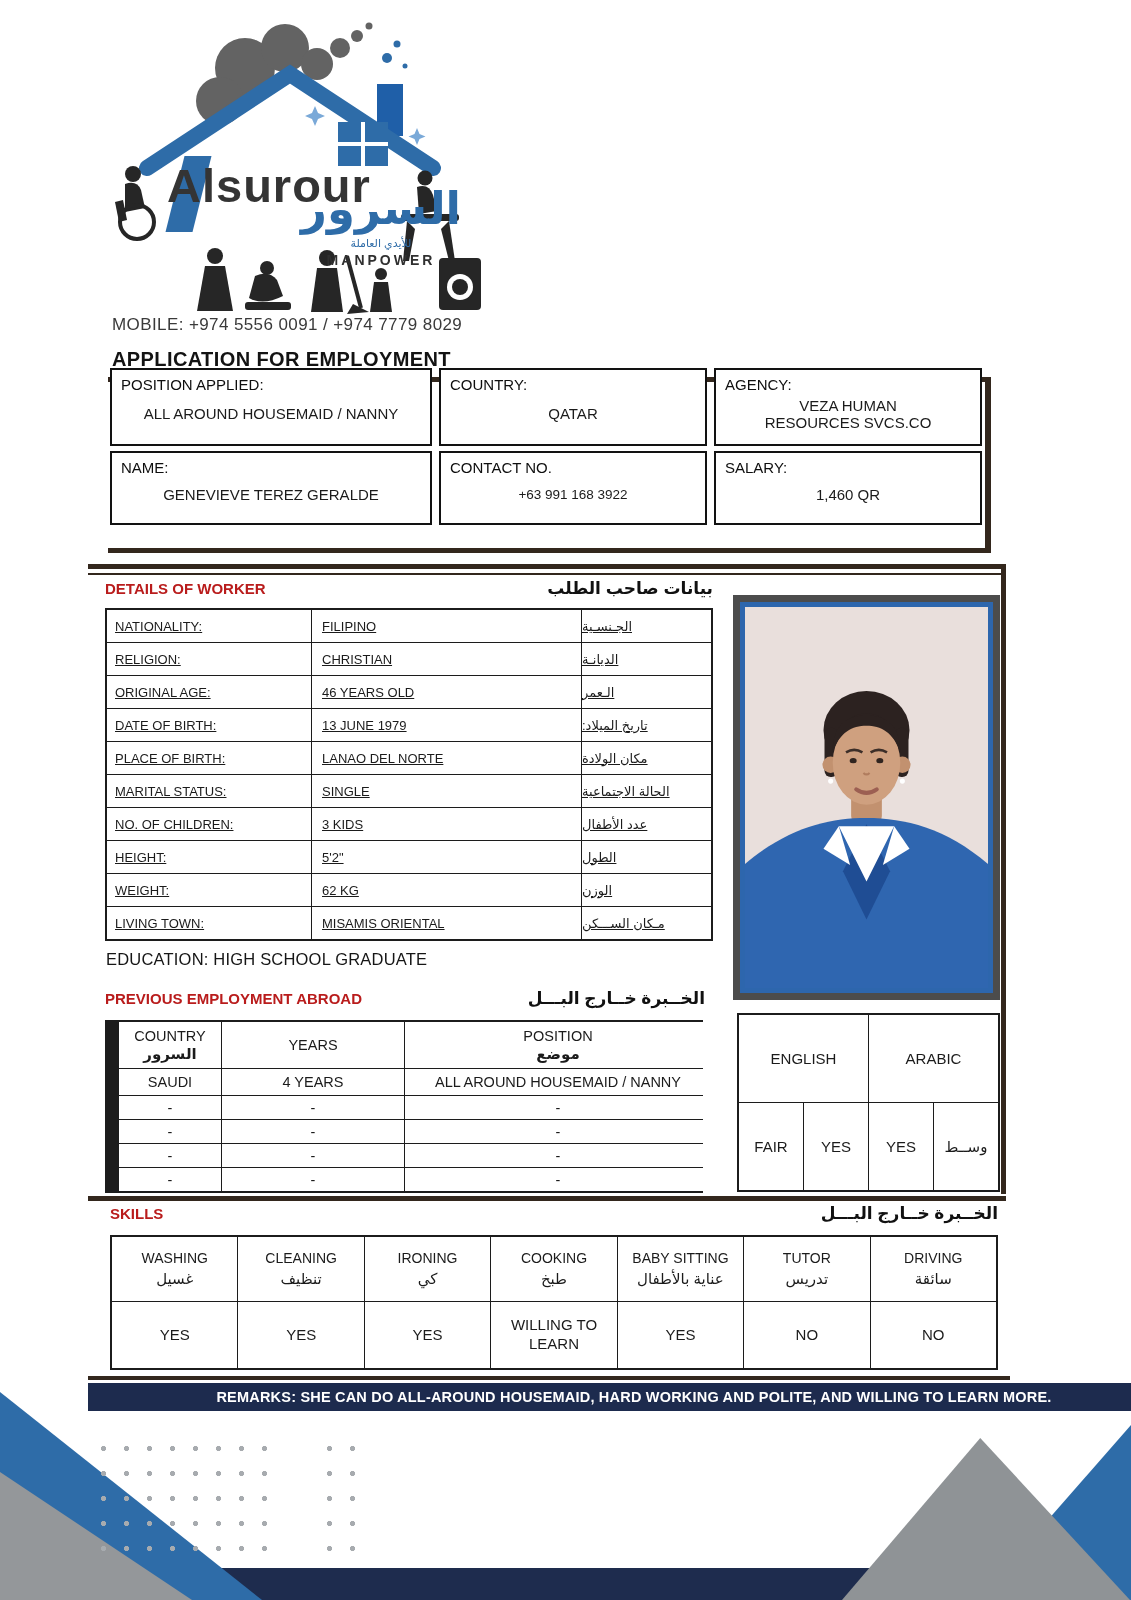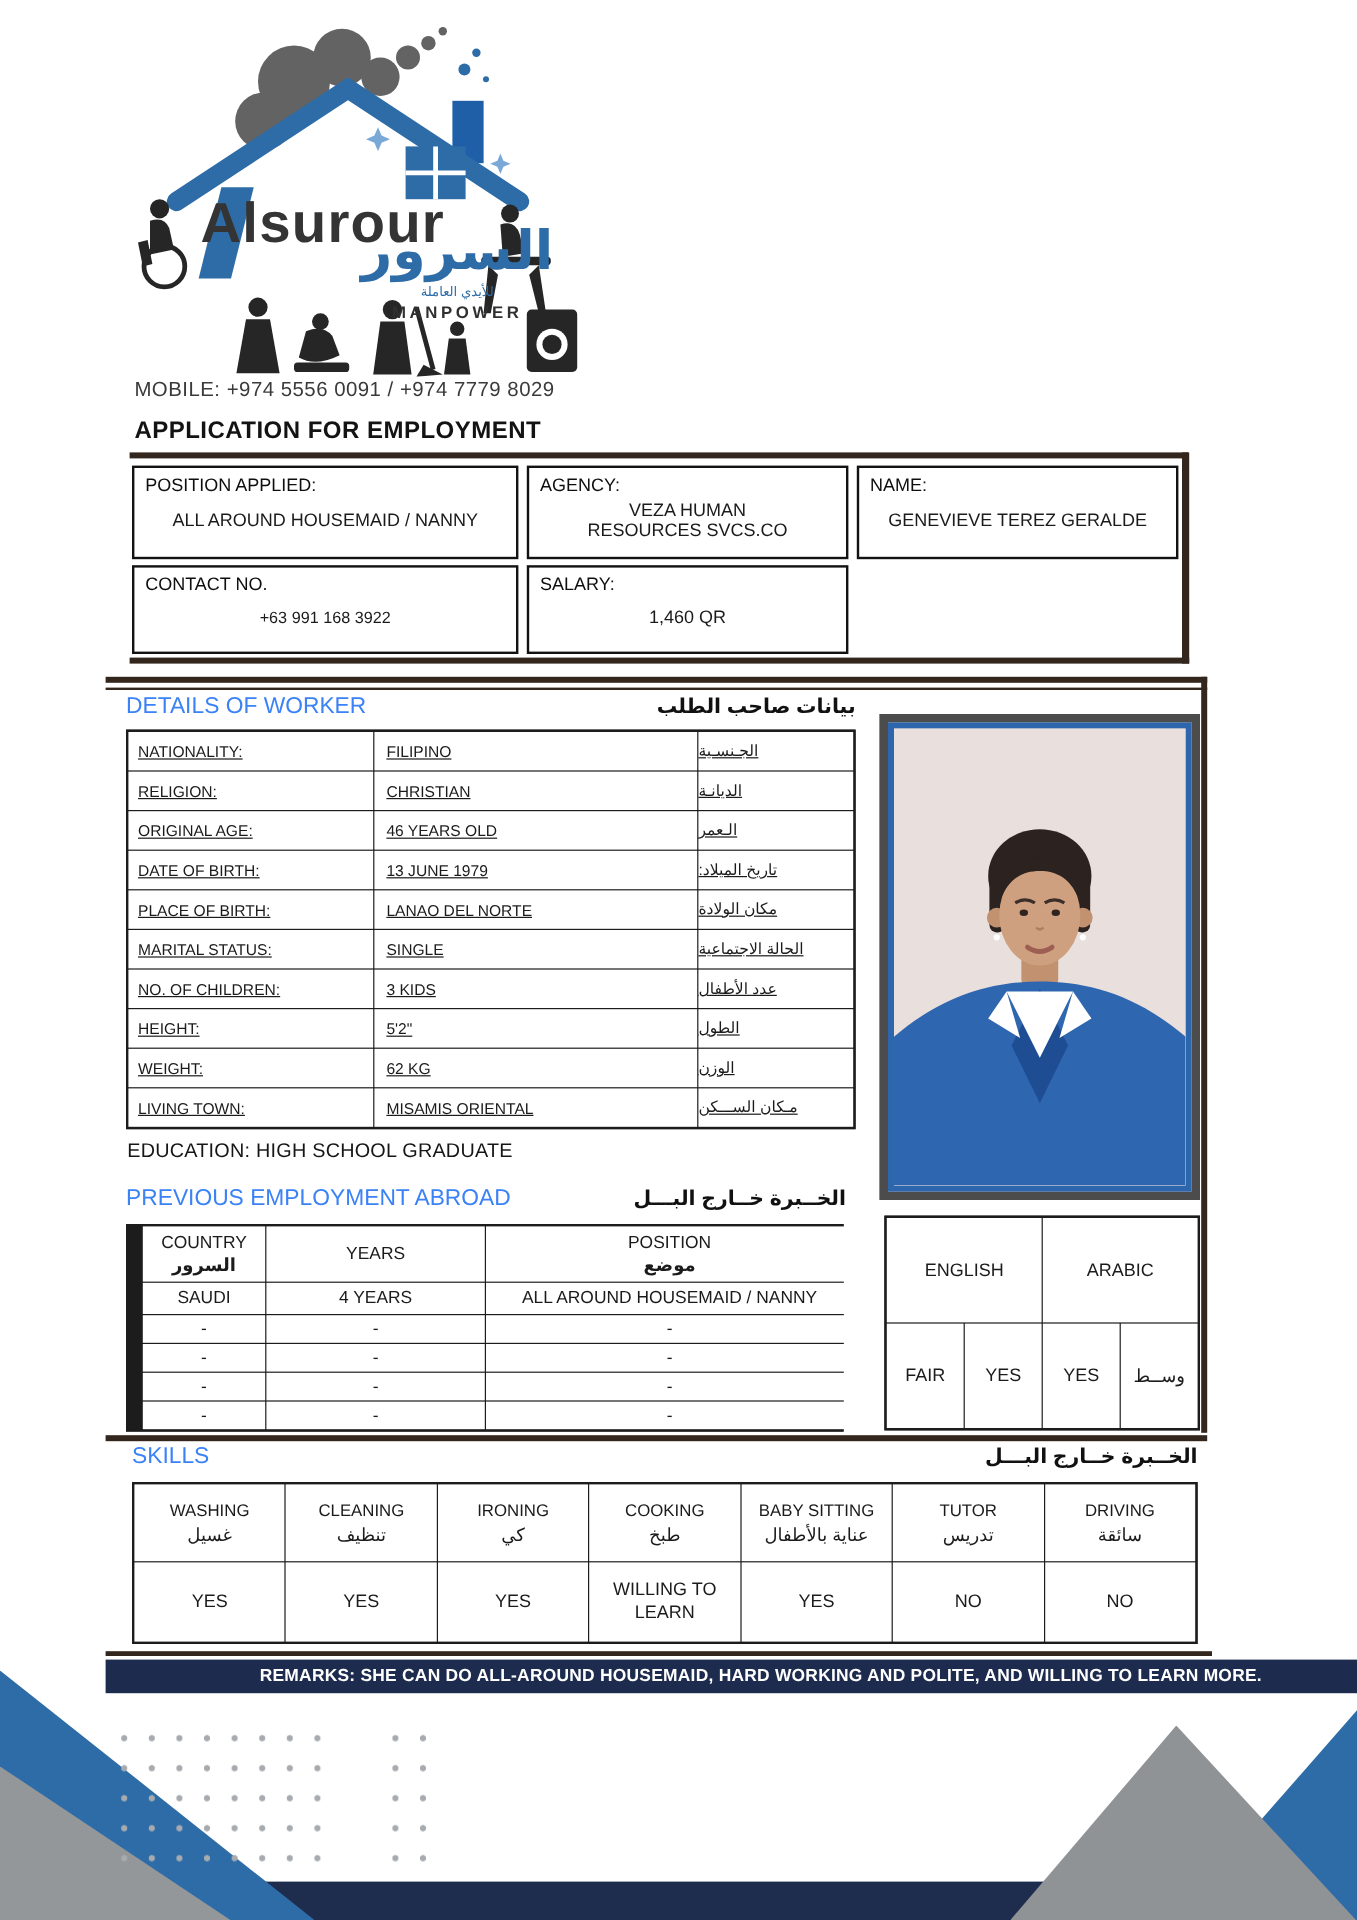--- a/index.html
+++ b/index.html
@@ -13,29 +13,29 @@
   .logo-slab{position:absolute;left:80px;top:150px;width:27px;height:76px;background:#2e6ca8;transform:skewX(-14deg);}
   .logo-brand{position:absolute;left:72px;top:152px;width:270px;font-size:47px;font-weight:bold;color:#343434;letter-spacing:1px;}
   .logo-ar{position:absolute;left:196px;top:176px;width:180px;font-size:45px;font-weight:bold;color:#2e6ca8;text-align:center;direction:rtl;}
   .logo-ar-sub{position:absolute;left:206px;top:231px;width:160px;font-size:11px;color:#2e6ca8;text-align:center;direction:rtl;}
   .logo-tag{position:absolute;left:206px;top:246px;width:160px;font-size:14px;font-weight:bold;color:#303030;text-align:center;letter-spacing:3px;}
 
   .mobile-line{position:absolute;left:112px;top:315px;font-size:17px;color:#3a3a3a;letter-spacing:.4px;}
   .doc-title{position:absolute;left:112px;top:348px;font-size:20px;font-weight:bold;color:#131313;letter-spacing:.4px;}
 
   
-  .app-table{position:absolute;left:110px;top:388px;width:956px;display:grid;grid-template-columns:322px 268px 268px;grid-template-rows:78px 74px;column-gap:7px;row-gap:5px;}
+  .app-table{position:absolute;left:110px;top:368px;width:956px;display:grid;grid-template-columns:322px 268px 268px;grid-template-rows:78px 74px;column-gap:7px;row-gap:5px;}
   .app-cell{border:2px solid #121212;display:flex;flex-direction:column;background:#fff;}
   .cell-label{font-size:15px;color:#0e0e0e;padding:6px 0 0 9px;}
   .cell-value{flex:1;display:flex;align-items:center;justify-content:center;font-size:15px;text-align:center;padding:0 16px 10px;}
   .cell-value.small{font-size:13.5px;}
 
   
   .details-head{position:absolute;left:105px;top:578px;width:608px;display:flex;justify-content:space-between;align-items:baseline;}
-  .sec-title{font-size:19px;font-weight:normal;color:#3b82f6;}
+  .sec-title{font-size:15px;font-weight:bold;color:#b91c1c;}
   .sec-title-ar{font-size:17px;font-weight:bold;color:#111;direction:rtl;}
   .details-table{position:absolute;left:105px;top:608px;width:608px;border:2px solid #1c1c1c;background:#1c1c1c;display:grid;grid-template-columns:204px 269px 129px;grid-auto-rows:32px;gap:1px;}
   .details-table>div{background:#fff;display:flex;align-items:center;font-size:13px;text-decoration:underline;}
   .dt-label{padding-left:8px;}
   .dt-value{padding-left:10px;}
   .dt-ar{justify-content:flex-end;padding-right:8px;font-size:16px;direction:rtl;}
   .education{position:absolute;left:106px;top:950px;font-size:16.5px;color:#161616;letter-spacing:.2px;}
 
   
   .photo-frame{position:absolute;left:733px;top:595px;width:267px;height:405px;border:7px solid #4c4c4c;background:#4c4c4c;}
@@ -152,20 +152,24 @@
   <div class="rule" style="left:88px;top:564px;width:918px;height:5px;"></div>
   <div class="rule" style="left:88px;top:573px;width:918px;height:2px;"></div>
   <div class="rule" style="left:1001px;top:564px;width:5px;height:630px;"></div>
   <div class="rule" style="left:88px;top:1196px;width:918px;height:5px;"></div>
   <div class="rule" style="left:88px;top:1376px;width:922px;height:4px;"></div>
 
   <div class="app-table">
     <div class="app-cell">
       <div class="cell-label">POSITION APPLIED:</div>
       <div class="cell-value">ALL AROUND HOUSEMAID / NANNY</div>
+    </div>
+    <div class="app-cell">
+      <div class="cell-label">COUNTRY:</div>
+      <div class="cell-value">QATAR</div>
     </div>
     <div class="app-cell">
       <div class="cell-label">AGENCY:</div>
       <div class="cell-value" style="padding:0 40px 10px;">VEZA HUMAN RESOURCES SVCS.CO</div>
     </div>
     <div class="app-cell">
       <div class="cell-label">NAME:</div>
       <div class="cell-value">GENEVIEVE TEREZ GERALDE</div>
     </div>
     <div class="app-cell">

